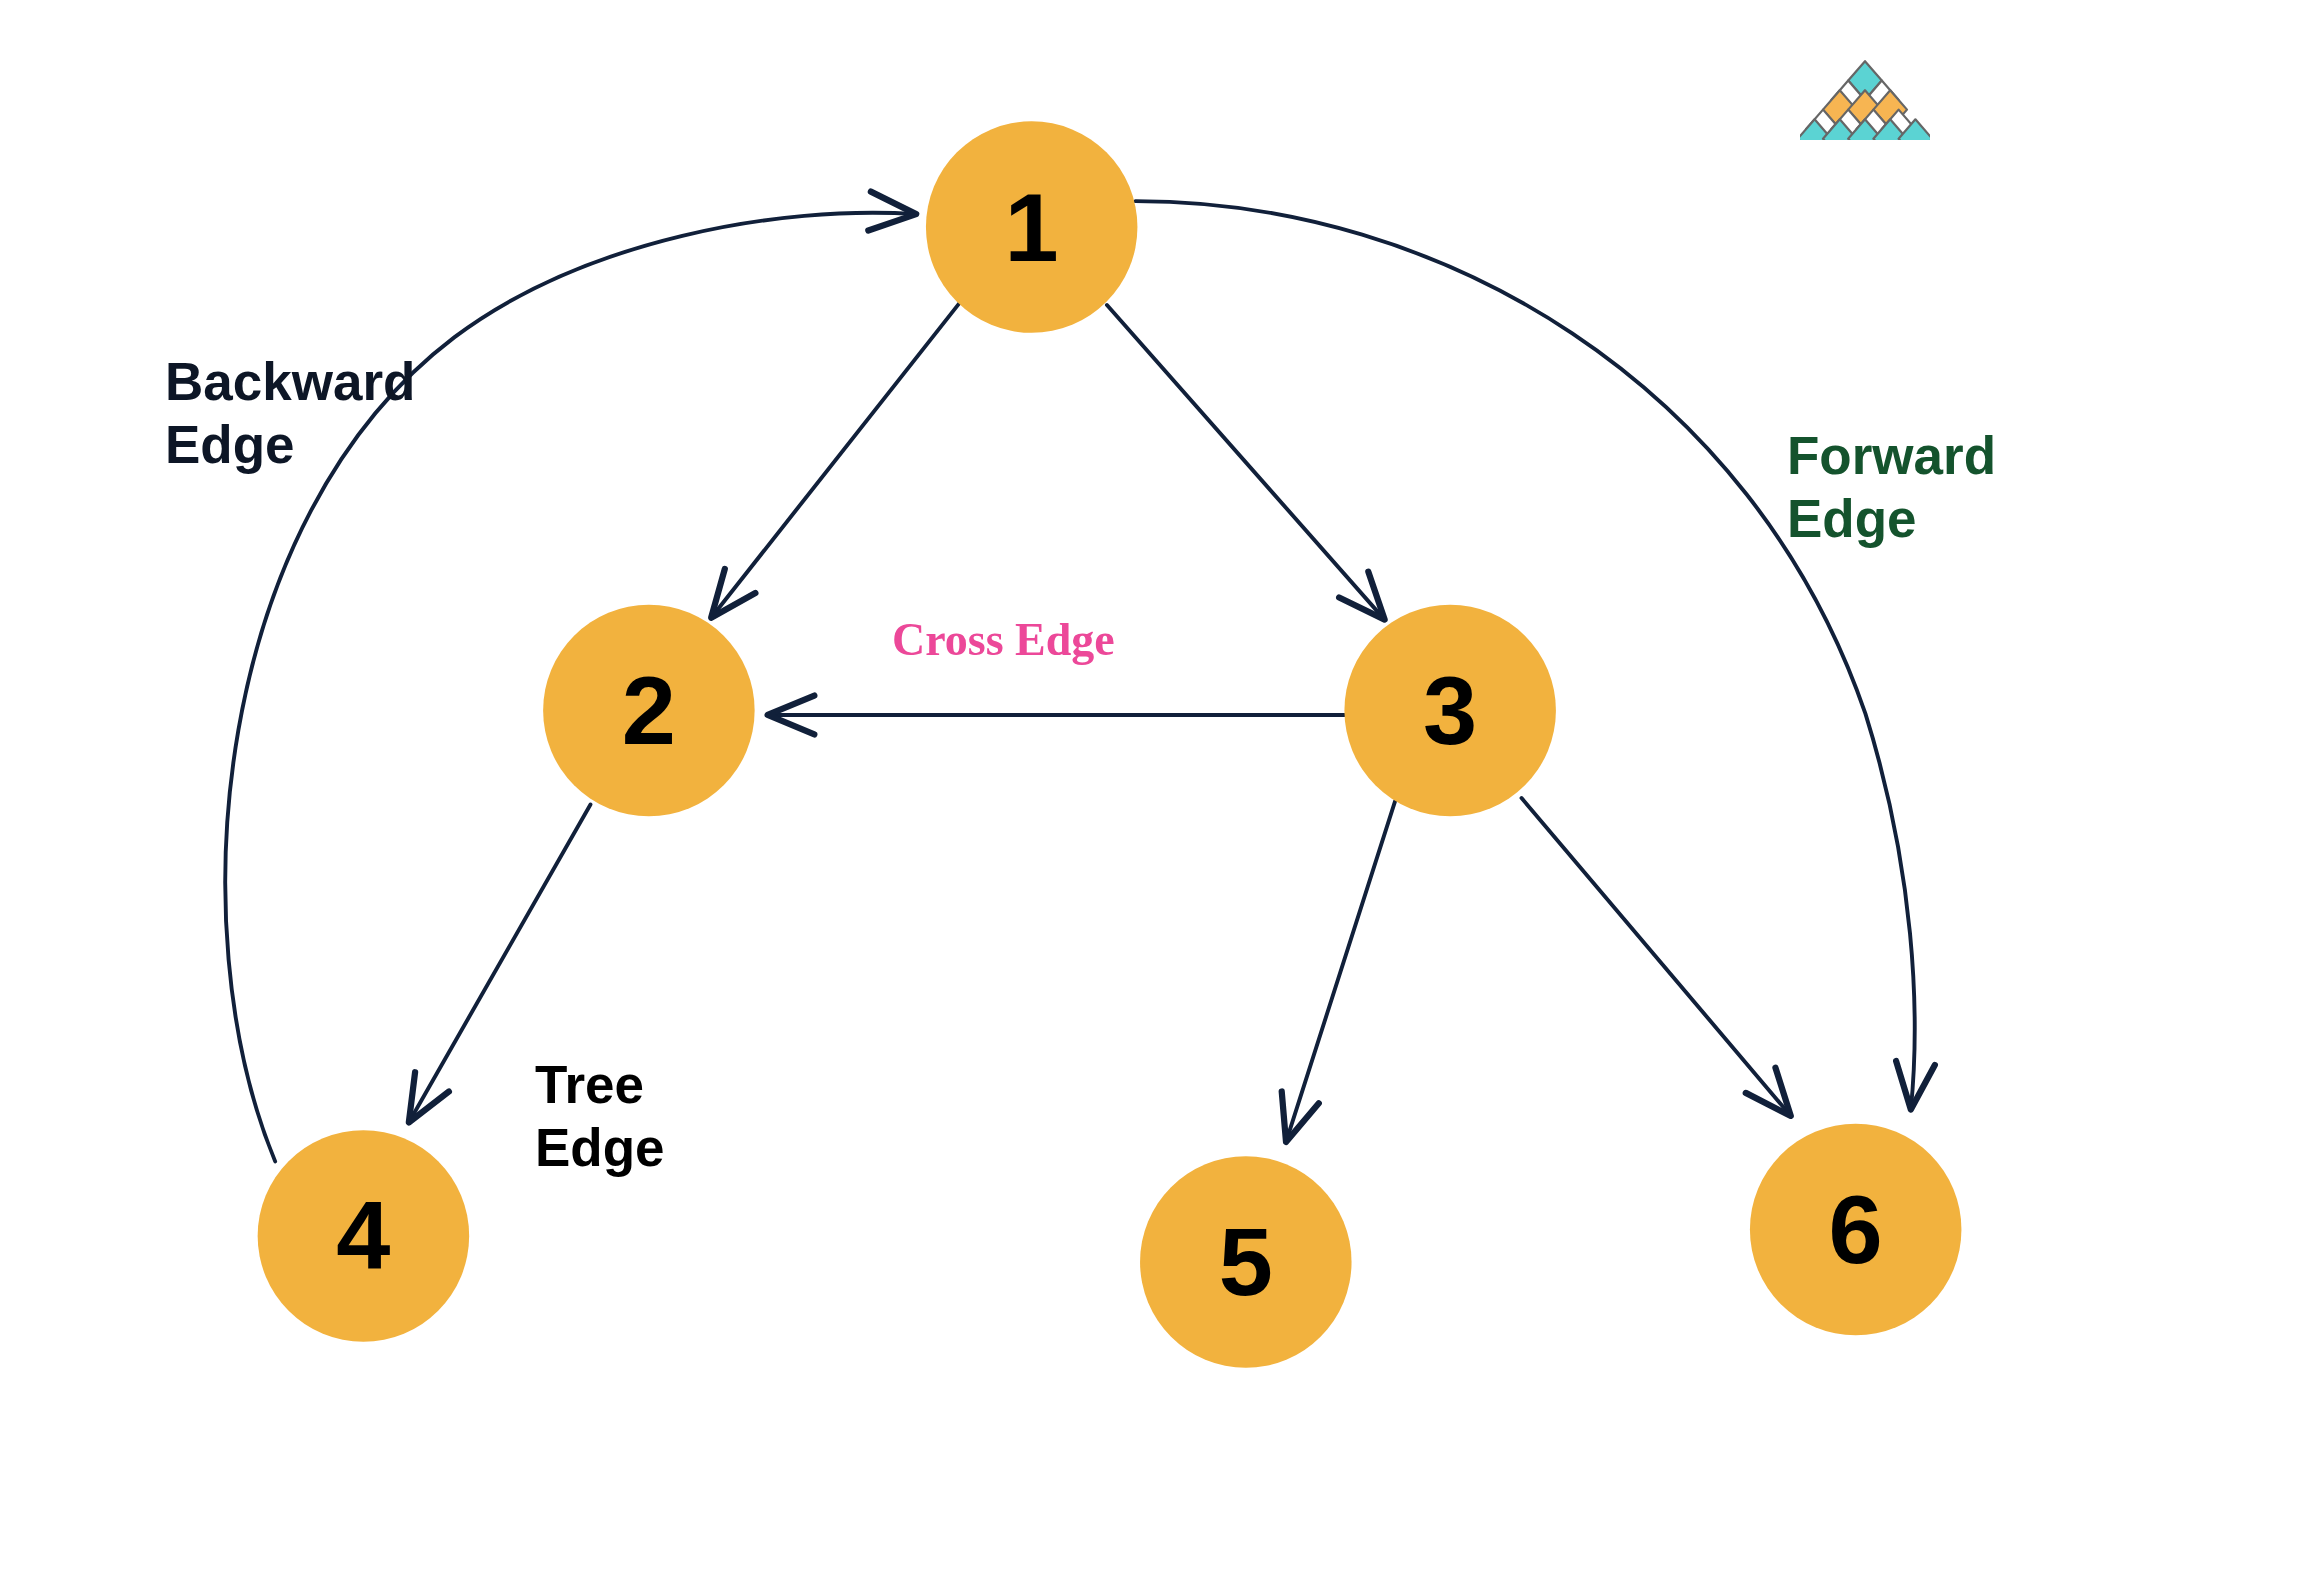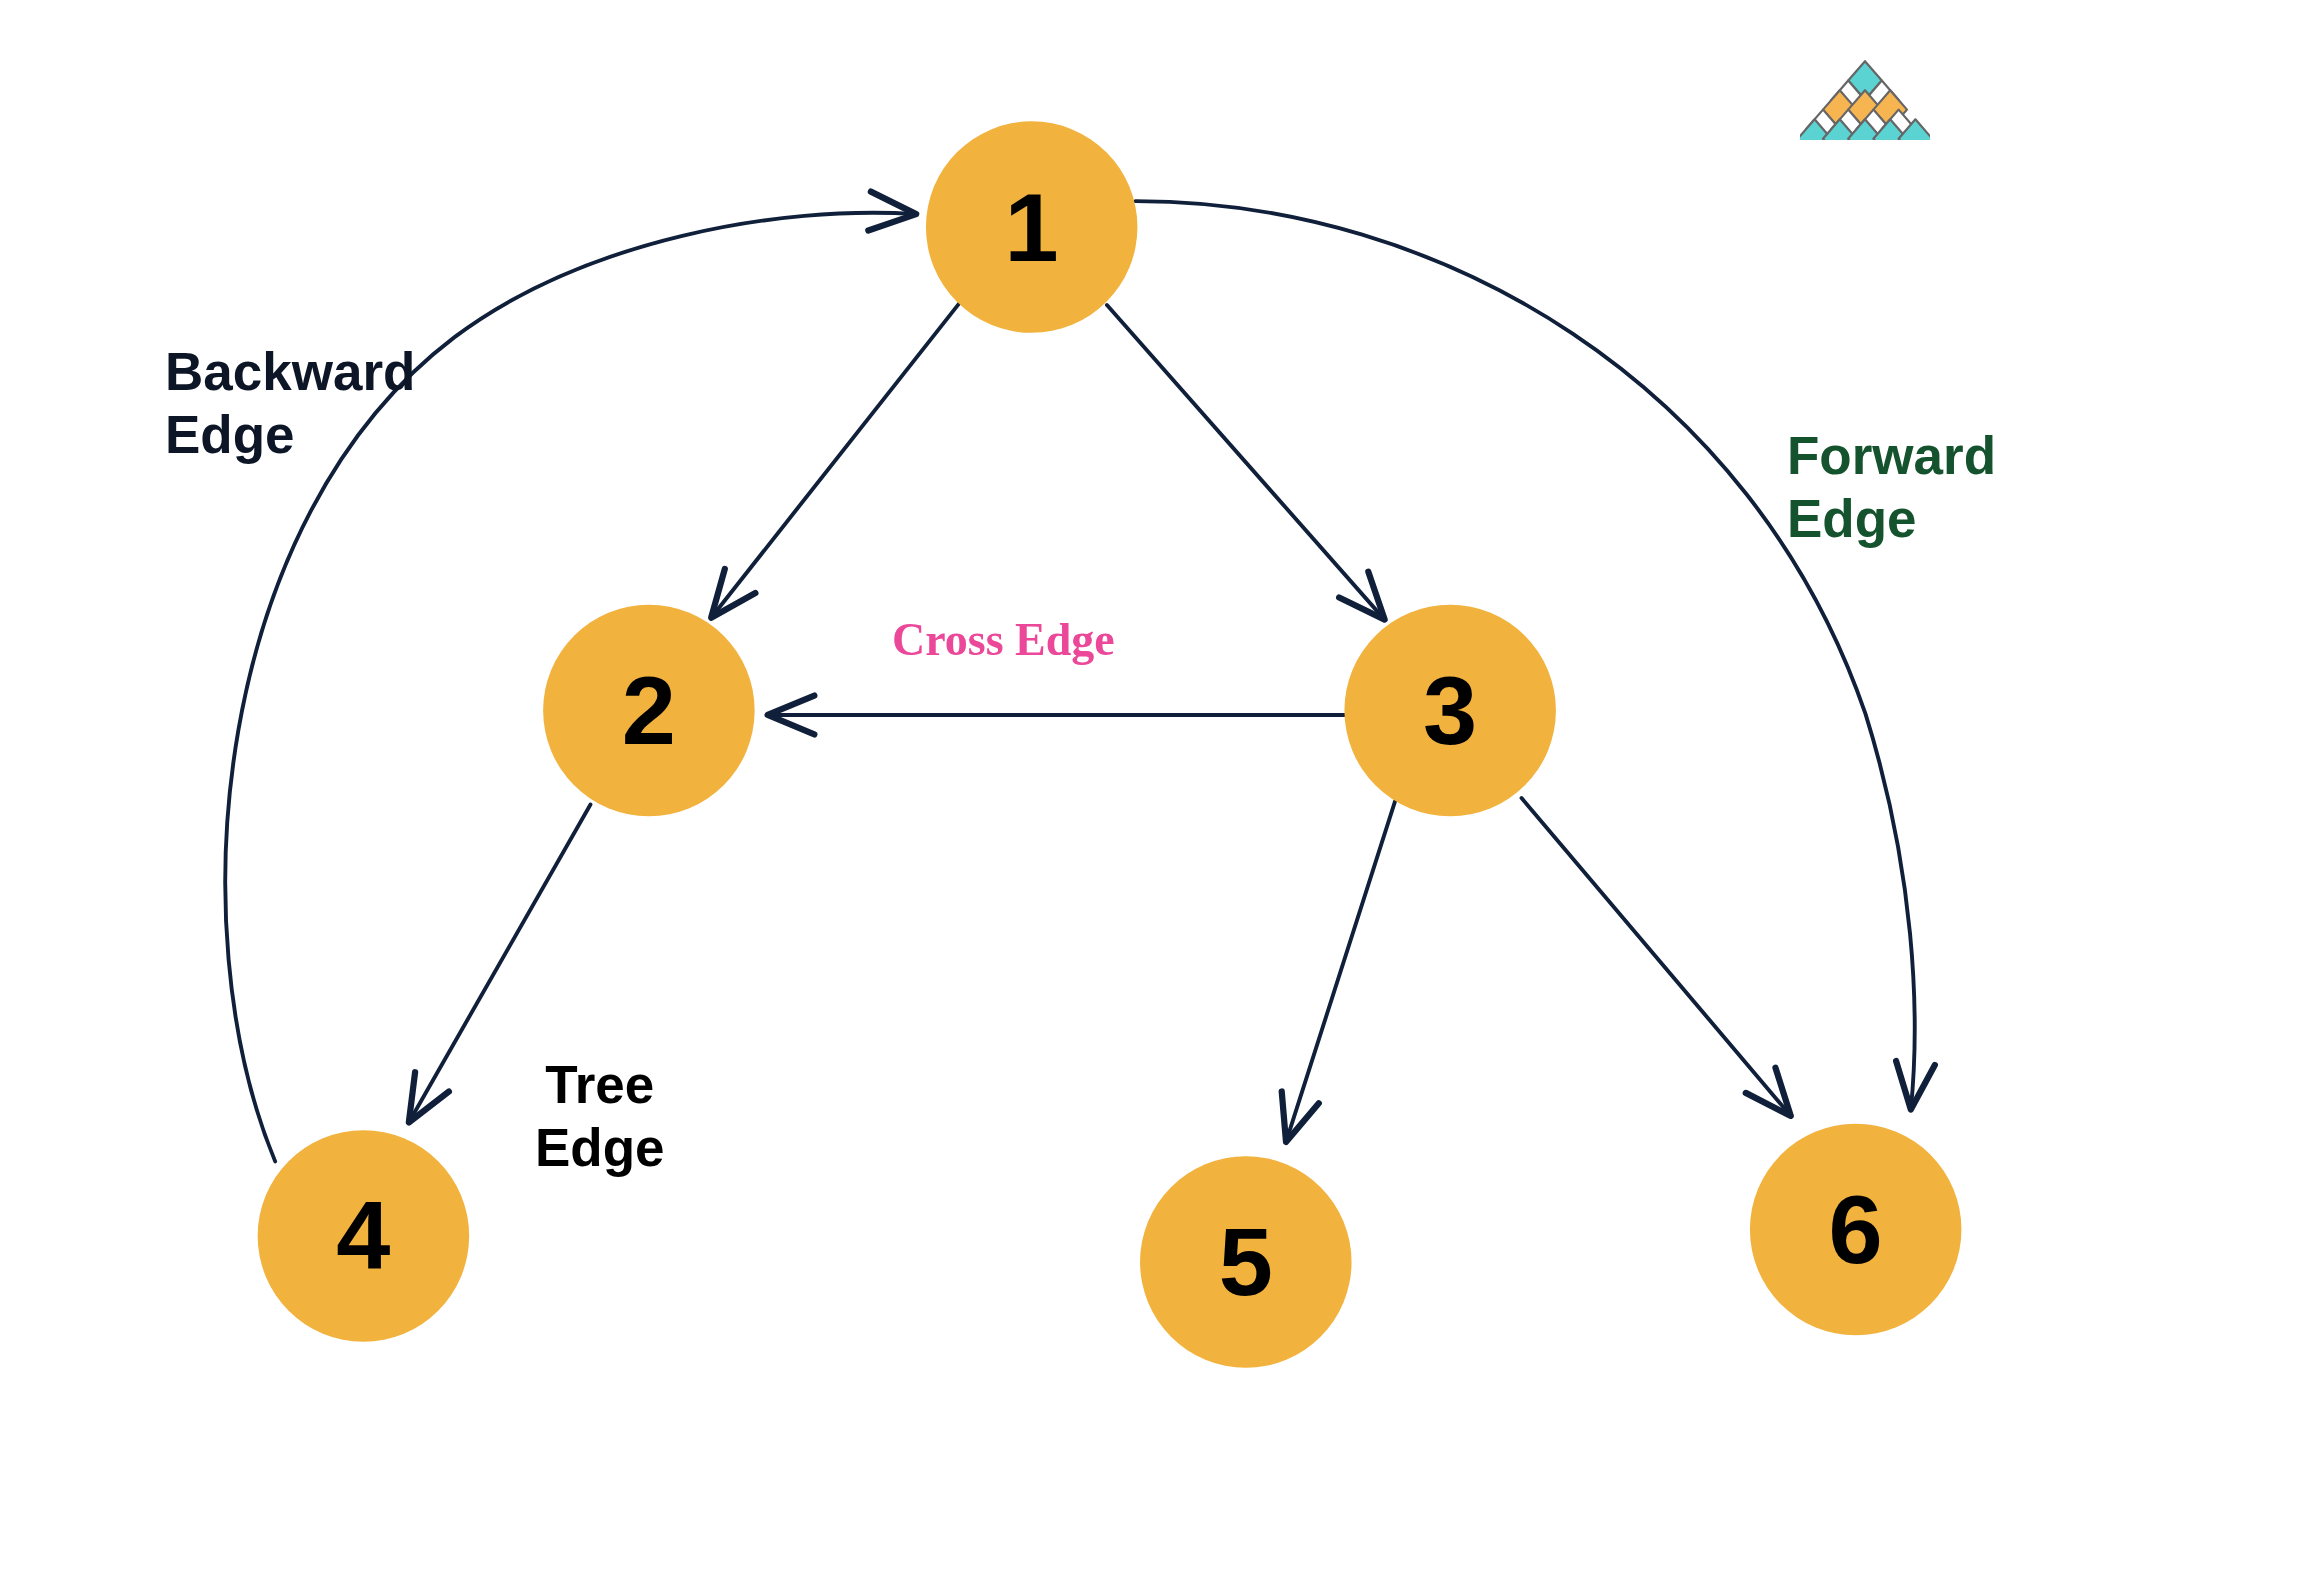--- a/index.html
+++ b/index.html
@@ -1,23 +1,23 @@
 <!DOCTYPE html>
 <html style="font-size:10.4px"><head>
 <meta charset="utf-8">
 <style>
   html,body{margin:0;padding:0;background:#ffffff;}
   body{width:2319px;height:1587px;position:relative;overflow:hidden;
        font-family:"Liberation Sans","DejaVu Sans",sans-serif;}
   #canvas{position:absolute;inset:0;width:2319px;height:1587px;}
   .lbl{position:absolute;font-weight:bold;line-height:1.18;white-space:pre-line;}
-  #label-backward{left:165px;top:341px;font-size:53px;color:#0D1626;}
+  #label-backward{left:165px;top:351px;font-size:53px;color:#0D1626;}
   #label-forward{left:1787px;top:425px;font-size:53px;color:#14532d;}
   #label-cross{left:892px;top:613px;font-size:46px;color:#ec4899;font-family:Liberation Serif, serif;}
-  #label-tree{left:535px;top:1054px;font-size:53px;color:#000000;text-align:center;}
+  #label-tree{left:535px;top:1054px;font-size:53px;color:#000000;text-align:left;}
   #logo{position:absolute;left:1800px;top:49px;width:493px;height:97px;display:flex;align-items:center;gap:17px;}
   #logo-mark{width:130px;height:84px;flex:0 0 auto;}
   #logo-word{font-size:60px;letter-spacing:-0.6px;white-space:nowrap;display:flex;align-items:baseline;}
   #logo-word-interview{color:#5E5E5E;font-weight:bold;}
   #logo-word-bit{color:#6E6E6E;font-weight:normal;}
   .node-num{font-weight:bold;font-size:150px;fill:#000000;
             font-family:"Liberation Sans","DejaVu Sans",sans-serif;}
 </style>
 </head>
 <body>

